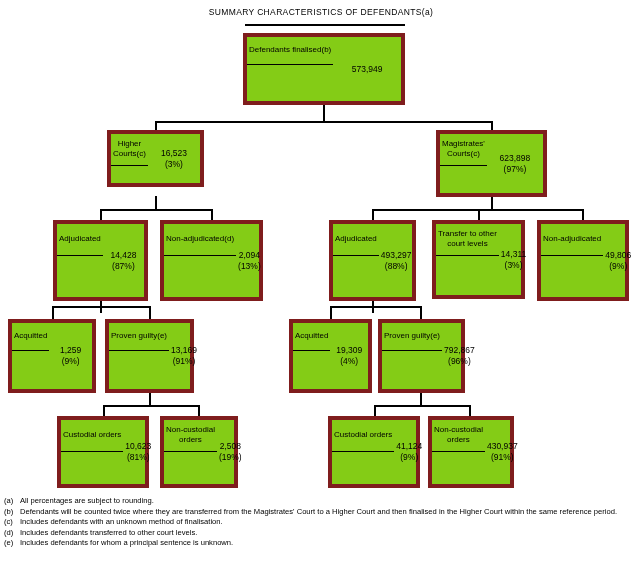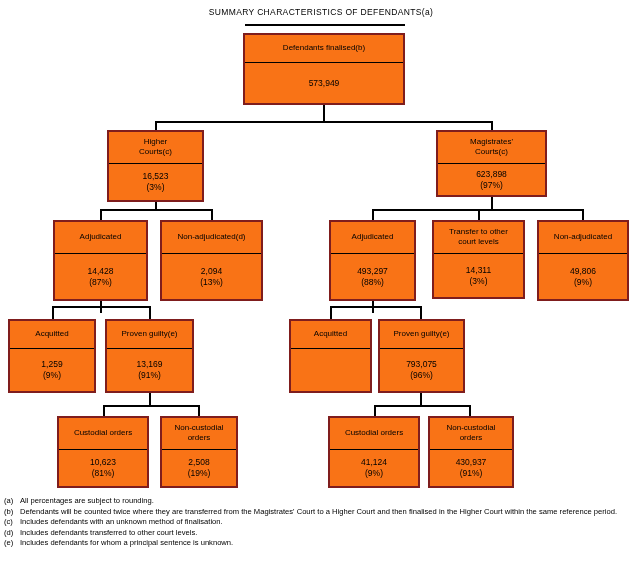--- a/index.html
+++ b/index.html
@@ -33,24 +33,23 @@
     top: 24px;
     width: 160px;
     height: 2px;
     background: #000;
   }
 
   
   .node {
     position: absolute;
     box-sizing: border-box;
-    border: 2px solid #7f1d1d;
-    background: #f97316;
+    border: 4px solid #7f1d1d;
+    background: #84cc16;
     display: flex;
-    flex-direction: column;
     z-index: 3;
   }
   .node .head {
     box-sizing: border-box;
     flex: 0 0 auto;
     display: flex;
     align-items: center;
     justify-content: center;
     text-align: center;
     font-size: 8px;
@@ -152,21 +151,21 @@
 <div class="ln vl" style="left:469px; top:405px; height:12px;"></div>
 
 <div class="node h1" style="left:243px; top:33px; width:162px; height:72px;">
   <div class="head">Defendants finalised(b)</div>
   <div class="body">
     <div>573,949</div>
     <div class="pct"></div>
   </div>
 </div>
 
-<div class="node h2" style="left:107px; top:130px; width:97px; height:72px;">
+<div class="node h2" style="left:107px; top:130px; width:97px; height:57px;">
   <div class="head">Higher
 Courts(c)</div>
   <div class="body">
     <div>16,523</div>
     <div class="pct">(3%)</div>
   </div>
 </div>
 
 <div class="node h2" style="left:436px; top:130px; width:111px; height:67px;">
   <div class="head">Magistrates'
@@ -229,26 +228,30 @@
 <div class="node h3" style="left:105px; top:319px; width:89px; height:74px;">
   <div class="head">Proven guilty(e)</div>
   <div class="body">
     <div>13,169</div>
     <div class="pct">(91%)</div>
   </div>
 </div>
 
 <div class="node h3" style="left:289px; top:319px; width:83px; height:74px;">
   <div class="head">Acquitted</div>
+  <div class="body">
+    <div>19,309</div>
+    <div class="pct">(4%)</div>
+  </div>
 </div>
 
 <div class="node h3" style="left:378px; top:319px; width:87px; height:74px;">
   <div class="head">Proven guilty(e)</div>
   <div class="body">
-    <div>793,075</div>
+    <div>792,867</div>
     <div class="pct">(96%)</div>
   </div>
 </div>
 
 <div class="node h2" style="left:57px; top:416px; width:92px; height:72px;">
   <div class="head">Custodial orders</div>
   <div class="body">
     <div>10,623</div>
     <div class="pct">(81%)</div>
   </div>

